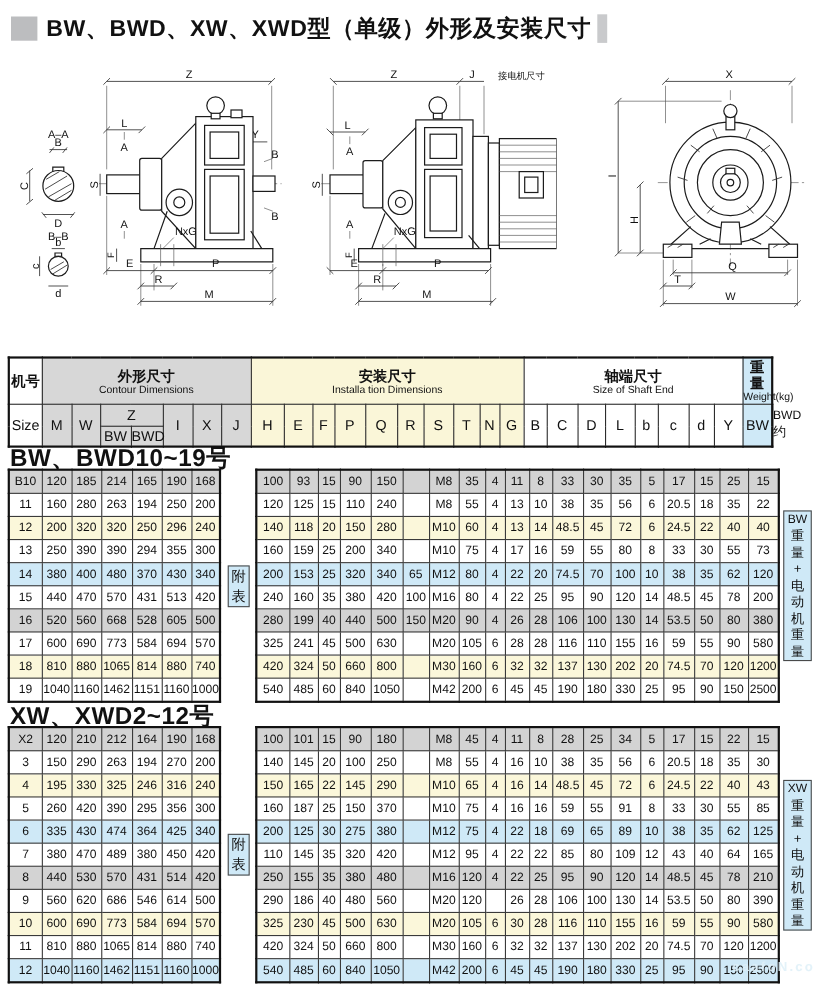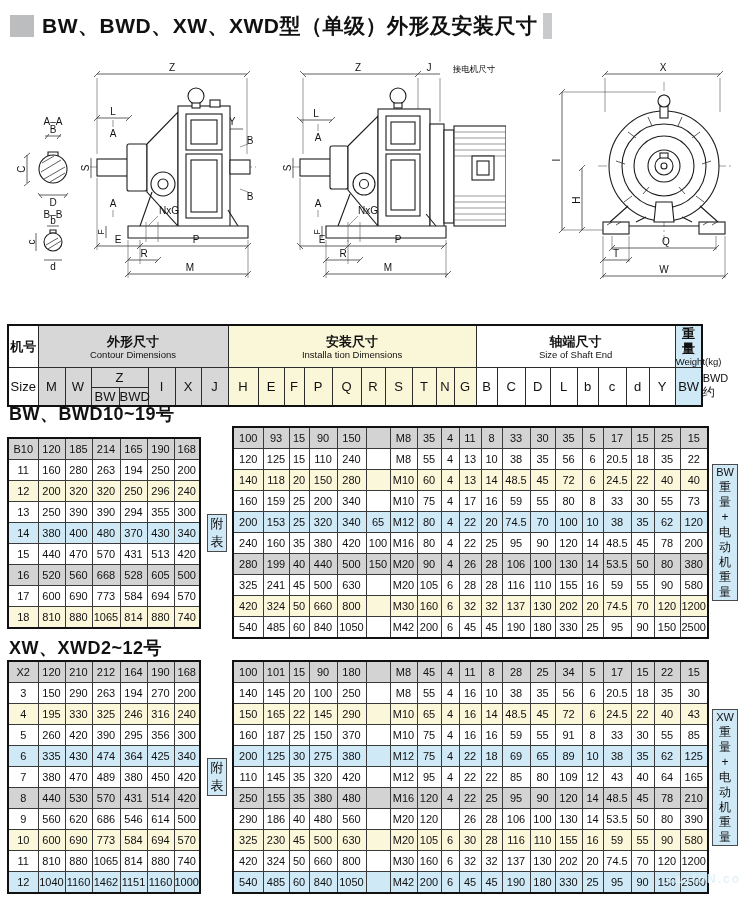--- a/index.html
+++ b/index.html
@@ -22,21 +22,21 @@
   .hat{stroke:#333;stroke-width:.8;fill:none;}
   
   table{border-collapse:collapse;table-layout:fixed;}
   .thead{position:absolute;top:324px;left:7px;width:616px;border:2px solid #111;}
   .thead td{border:1px solid #2c2c2c;text-align:center;vertical-align:middle;padding:0;}
   .thead .zh{font-size:13px;font-weight:bold;line-height:15px;}
   .thead .en{font-size:9.5px;line-height:11px;}
   .thead .lt{font-size:13px;}
   .cw{background:#fff;} .cg{background:#d7d7d7;} .cy{background:#faf6d8;} .cb{background:#cfe9f7;}
   .h1 td{height:40px;} .h2 td{height:19px;} .h3 td{height:17px;}
-  .sect{position:absolute;left:9px;font-size:18px;font-weight:bold;letter-spacing:.5px;}
+  .sect{position:absolute;left:9px;font-size:22px;font-weight:bold;letter-spacing:.5px;}
   .dtable{position:absolute;left:7px;display:flex;align-items:center;}
   .dtable table{border:2px solid #111;}
   .dtable td{border:1px solid #3a3a3a;text-align:center;height:20px;font-size:11px;padding:0;}
   .row-gray td{background:#d3d3d3;} .row-white td{background:#fff;}
   .row-yellow td{background:#fbf7da;} .row-blue td{background:#cfe9f7;}
   .strip{background:#cfe9f7;border:1px solid #4a4a4a;display:flex;flex-direction:column;
          align-items:center;box-sizing:border-box;}
   .strip.note{width:20px;margin:0 5px 0 3px;justify-content:space-evenly;font-size:13px;}
   .strip.wnote{width:26px;margin-left:3px;justify-content:center;font-size:12px;line-height:15px;}
   .strip.wnote .lat{font-size:11px;letter-spacing:0;}
@@ -408,20 +408,29 @@
           </tr>
           <tr class="row-yellow">
             <td>18</td>
             <td>810</td>
             <td>880</td>
             <td>1065</td>
             <td>814</td>
             <td>880</td>
             <td>740</td>
           </tr>
+          <tr class="row-white">
+            <td>19</td>
+            <td>1040</td>
+            <td>1160</td>
+            <td>1462</td>
+            <td>1151</td>
+            <td>1160</td>
+            <td>1000</td>
+          </tr>
         </tbody>
     </table>
     <div class="strip note">
       <span>附</span>
       <span>表</span>
     </div>
     <table>
       <colgroup>
           <col style="width:30px">
           <col style="width:26px">

